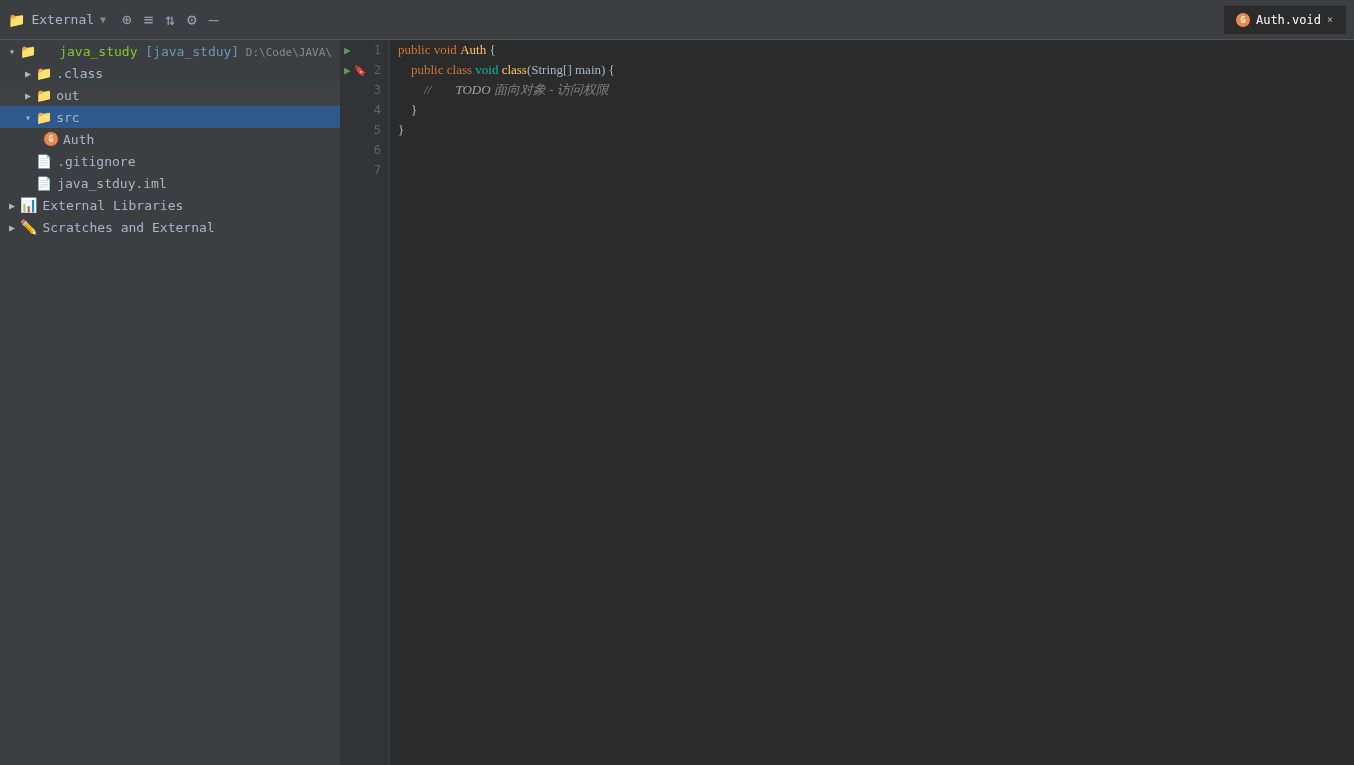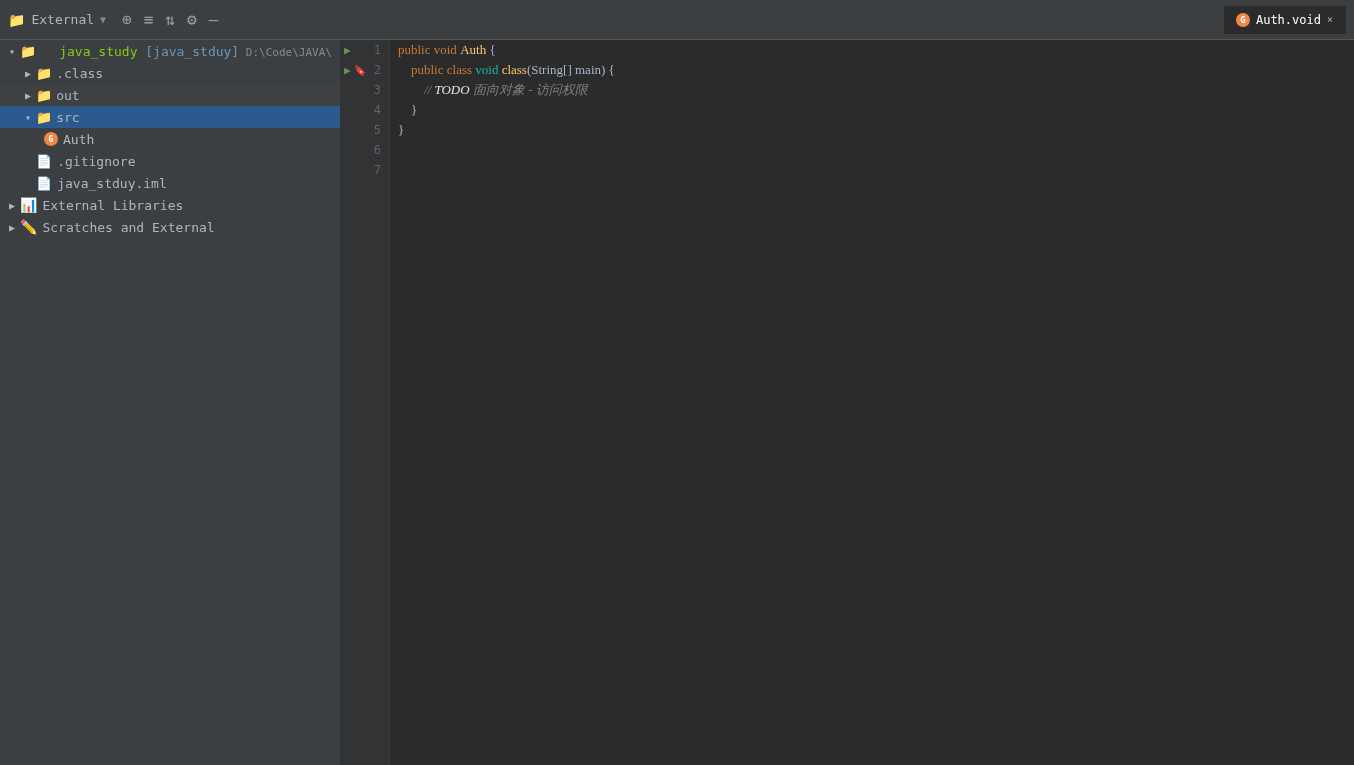--- a/index.html
+++ b/index.html
@@ -179,21 +179,21 @@
       font-size: 13px;
       white-space: pre;
     }
 
     
     .kw { color: #cc7832; font-weight: normal; }
     .kw-type { color: #14b8a6; }
     .class-name { color: #ffc66d; }
     .fn-name { color: #ffc66d; }
     .comment { color: #808080; font-style: italic; }
-    .comment-todo { color: #e5e5e5; font-style: italic; }
+    .comment-todo { color: #a3a3a3; font-style: italic; margin-left: 21px; }
     .comment-text { color: #808080; font-style: italic; }
     .punct { color: #a9b7c6; }
     .param { color: #a9b7c6; }
     .type-name { color: #a9b7c6; }
   </style>
 </head>
 <body>
 
 <div class="titlebar">
   <div class="titlebar-project">

